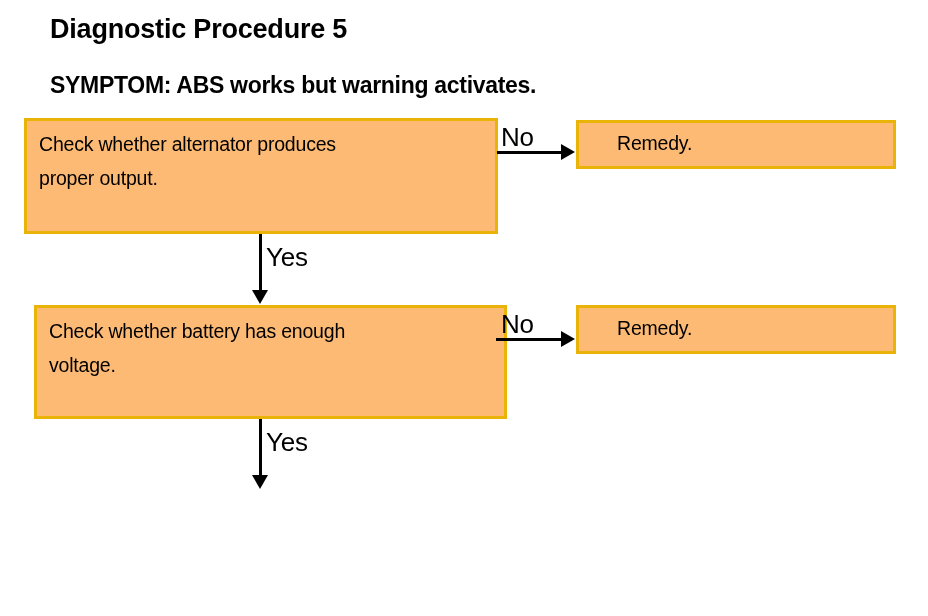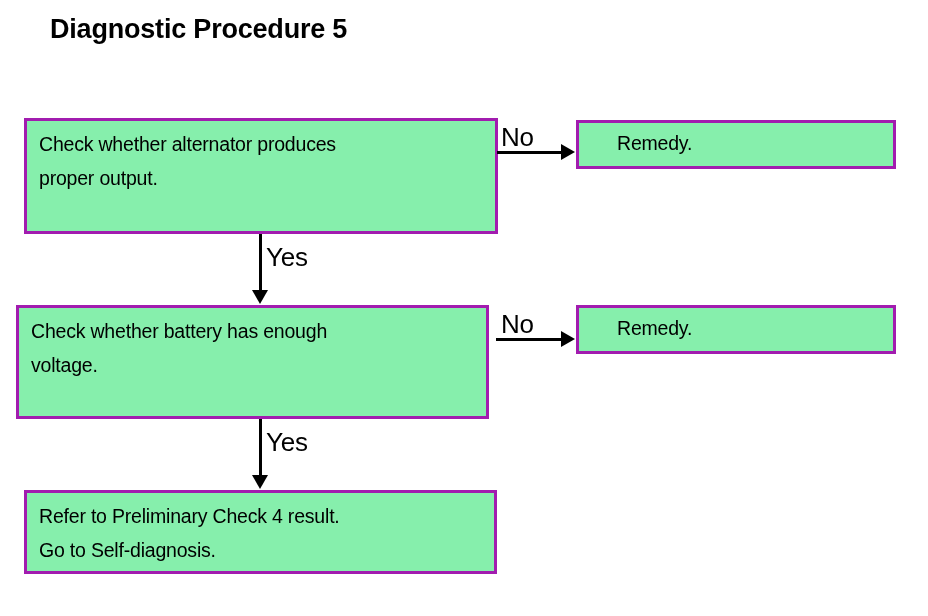--- a/index.html
+++ b/index.html
@@ -35,36 +35,36 @@
     font-size: 23px;
     font-weight: bold;
     letter-spacing: -0.3px;
     white-space: nowrap;
   }
 
   
   .box {
     position: absolute;
     box-sizing: border-box;
-    border: 3px solid #a21caf;
-    background: #86efac;
+    border: 3px solid #eab308;
+    background: #fdba74;
   }
   .box-text {
     position: absolute;
     left: 12px;
     top: 6px;
     right: 6px;
     font-size: 19.5px;
     line-height: 34px;
     letter-spacing: -0.2px;
     white-space: pre-line;
   }
 
   .box-check-1 { left: 24px;  top: 118px; width: 474px; height: 116px; }
-  .box-check-2 { left: 16px;  top: 305px; width: 473px; height: 114px; }
+  .box-check-2 { left: 34px;  top: 305px; width: 473px; height: 114px; }
   .box-final   { left: 24px;  top: 490px; width: 473px; height: 84px;  }
   .box-remedy-1 { left: 576px; top: 120px; width: 320px; height: 49px; }
   .box-remedy-2 { left: 576px; top: 305px; width: 320px; height: 49px; }
 
   .box-remedy-1 .box-text,
   .box-remedy-2 .box-text { top: 3px; margin-left: 26px; }
 
   
   .h-line {
     position: absolute;
@@ -119,20 +119,21 @@
   .yes2-head  { left: 252px; top: 475px; }
   .yes2-label { left: 266px; top: 427px; }
 </style>
 </head>
 <body>
 
 <div id="page">
 
   <div class="title">Diagnostic Procedure 5</div>
 
+  <div class="symptom">SYMPTOM: ABS works but warning activates.</div>
 
   <div class="box box-check-1">
     <div class="box-text">Check whether alternator produces
 proper output.</div>
   </div>
 
   <div class="h-line no1-line"></div>
   <div class="h-arrowhead no1-head"></div>
   <div class="edge-label no1-label">No</div>
 
@@ -154,18 +155,14 @@
   <div class="edge-label no2-label">No</div>
 
   <div class="box box-remedy-2">
     <div class="box-text">Remedy.</div>
   </div>
 
   <div class="v-line yes2-line"></div>
   <div class="v-arrowhead yes2-head"></div>
   <div class="edge-label yes2-label">Yes</div>
 
-  <div class="box box-final">
-    <div class="box-text">Refer to Preliminary Check 4 result.
-Go to Self-diagnosis.</div>
-  </div>
 
 </div>
 
 </body></html>

